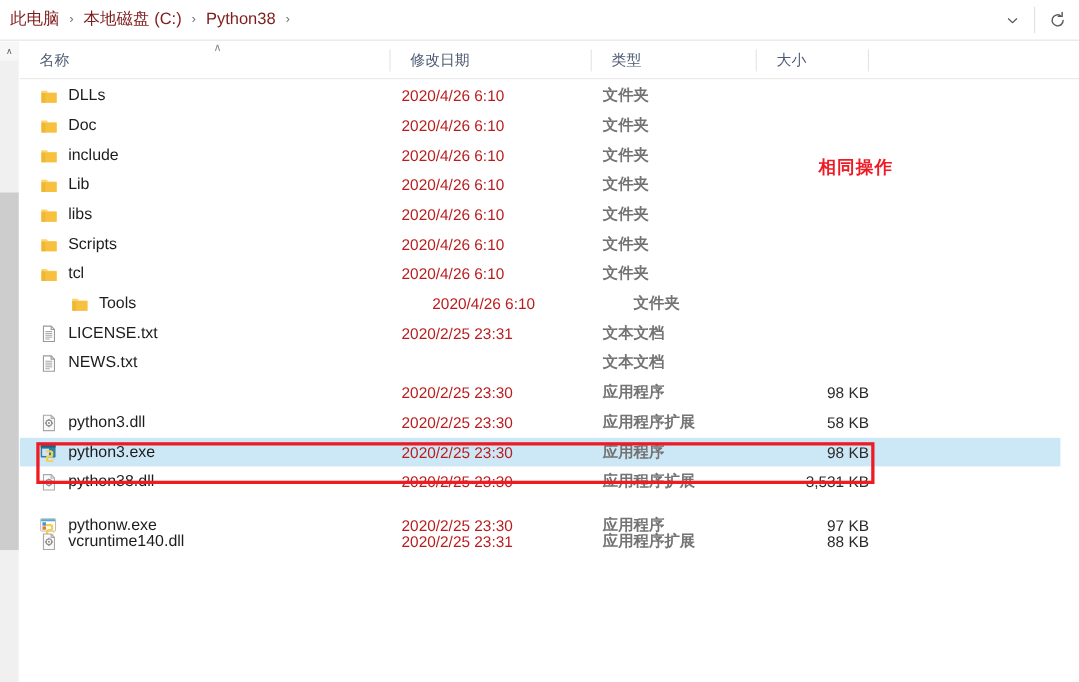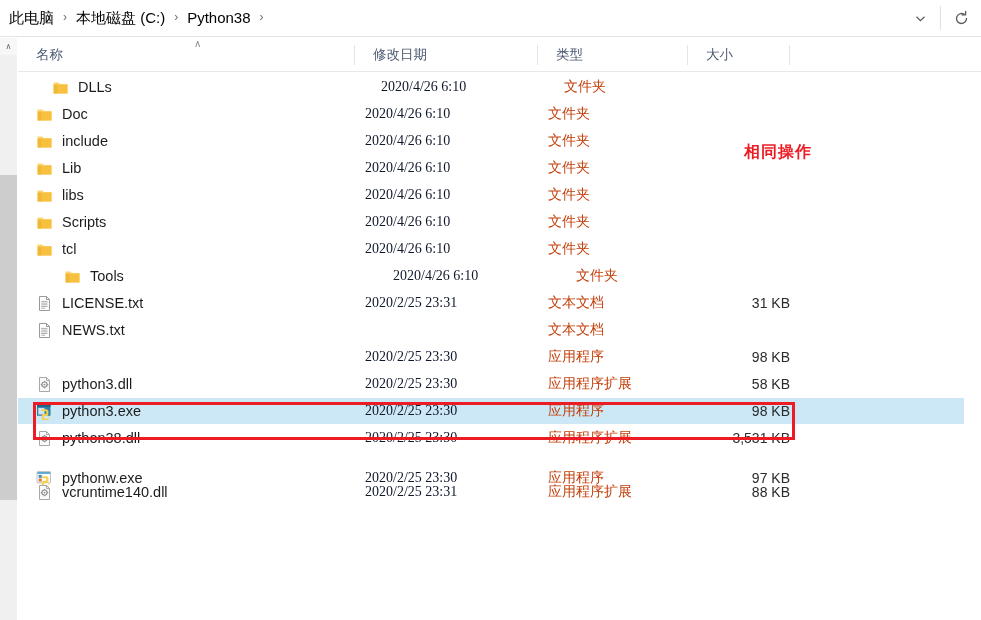--- a/index.html
+++ b/index.html
@@ -12,21 +12,21 @@
   #app { position: relative; width: 981px; height: 620px; background: #fff; }
 
   
   .addressbar {
     position: absolute; left: 0; top: 0; width: 981px; height: 37px;
     background: #ffffff; border-bottom: 1px solid #e3e3e3;
     display: flex; align-items: center;
   }
   .crumbs { display: flex; align-items: center; padding-left: 4px; height: 100%; flex: 1; }
   .crumb {
-    font-size: 15px; color: #000000; padding: 2px 5px; white-space: nowrap;
+    font-size: 15px; color: #7f1d1d; padding: 2px 5px; white-space: nowrap;
     line-height: 20px;
   }
   .crumb-sep {
     color: #6d6d6d; font-size: 12px; padding: 0 4px; user-select: none;
     display: inline-block; transform: translateY(-1px);
   }
   .addr-btn {
     width: 40px; height: 36px; display: flex; align-items: center; justify-content: center;
     color: #777;
   }
@@ -71,26 +71,26 @@
   .row {
     position: absolute; left: 0; width: 946px; height: 26px;
     display: flex; align-items: center;
   }
   .row.selected { background: #cce8f7; }
   .cell-name {
     position: absolute; left: 18px; display: flex; align-items: center; gap: 9px;
     font-size: 14.5px; color: #1c1c1c; height: 26px;
   }
   .cell-date {
-    position: absolute; left: 347px; font-size: 14px; color: #0f172a; height: 26px;
-    display: flex; align-items: center; font-family: Liberation Serif, serif;
+    position: absolute; left: 347px; font-size: 14px; color: #b91c1c; height: 26px;
+    display: flex; align-items: center;
   }
   .cell-type {
-    position: absolute; left: 530px; font-size: 14px; color: #c2410c; height: 26px;
-    display: flex; align-items: center;
+    position: absolute; left: 530px; font-size: 14px; color: #737373; height: 26px;
+    display: flex; align-items: center; font-weight: bold;
   }
   .cell-size {
     position: absolute; left: 660px; width: 112px; text-align: right;
     font-size: 14px; color: #2b2b2b; height: 26px;
     display: flex; align-items: center; justify-content: flex-end;
   }
 
   
   .ic { width: 17px; height: 17px; display: inline-block; position: relative; flex: 0 0 17px; }
   .ic svg { display: block; }
@@ -153,21 +153,21 @@
       <span>类型</span>
       <span class="divline"></span>
     </div>
     <div class="col" id="col-size" style="left:670px;width:102px;">
       <span>大小</span>
       <span class="divline"></span>
     </div>
   </div>
 
   <div class="filelist" id="filelist">
-      <div class="row" style="top: 1px; margin-left: 16px;">
+      <div class="row" style="top: 1px;">
         <div class="cell-name">
           <span class="ic">
             <svg width="17" height="17" viewBox="0 0 17 17">
               <path d="M1.5 3.5 h5 l1.3 1.6 h7.7 v9.4 h-14 z" fill="#fcd572"></path>
               <path d="M1.5 5.6 h14 v8.9 h-14 z" fill="#f7c13f"></path>
               <path d="M2.2 5.6 h3.1 v8.9 h-3.1 z" fill="#e8ae2e" opacity=".55"></path>
             </svg>
           </span>
           <span>DLLs</span>
         </div>
@@ -292,21 +292,20 @@
                 <path d="M5.2 9.8 h6.3"></path>
                 <path d="M5.2 11.5 h6.3"></path>
                 <path d="M5.2 13.2 h4"></path>
               </g>
             </svg>
           </span>
           <span>LICENSE.txt</span>
         </div>
         <div class="cell-date">2020/2/25 23:31</div>
         <div class="cell-type">文本文档</div>
-        <div class="cell-size">31 KB</div>
       </div>
       <div class="row" style="top: 244px;">
         <div class="cell-name">
           <span class="ic">
             <svg width="17" height="17" viewBox="0 0 17 17">
               <path d="M3.5 1.5 h7 l3 3 v11 h-10 z" fill="#ffffff" stroke="#9a9a9a" stroke-width="1"></path>
               <path d="M10.5 1.5 v3 h3" fill="none" stroke="#9a9a9a" stroke-width="1"></path>
               <g stroke="#9a9a9a" stroke-width=".8">
                 <path d="M5.2 6.4 h6.3"></path>
                 <path d="M5.2 8.1 h6.3"></path>

